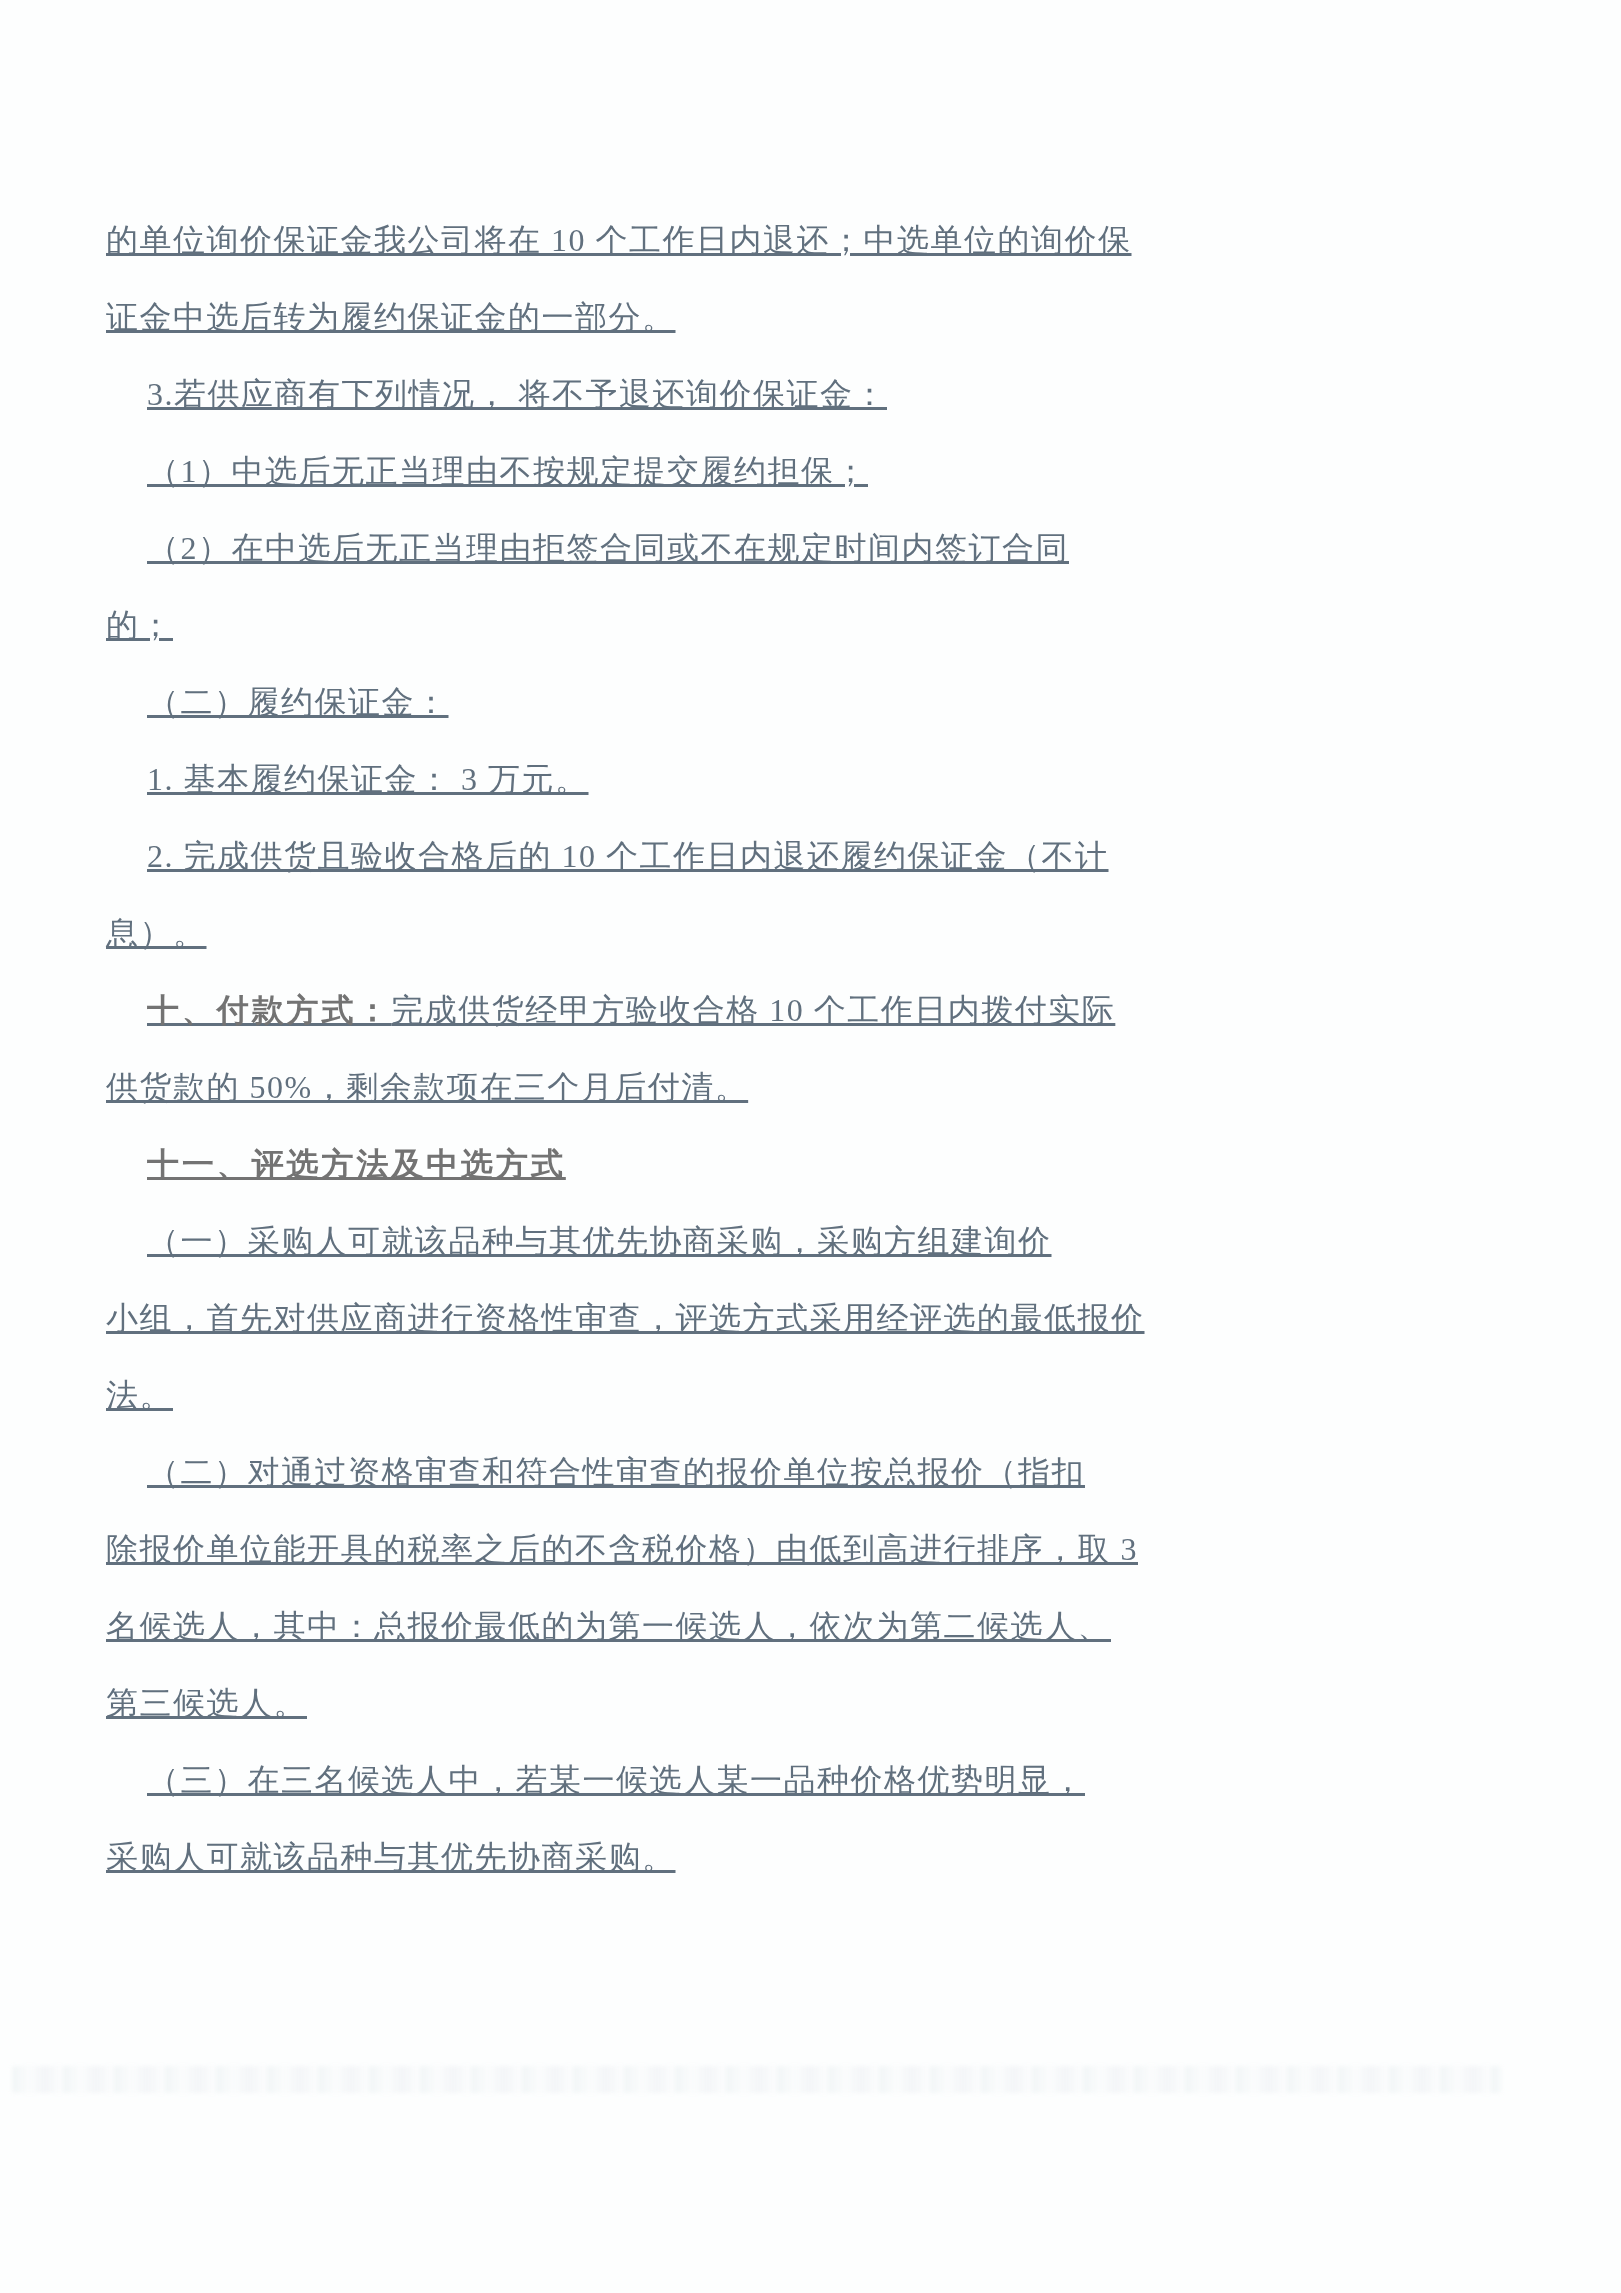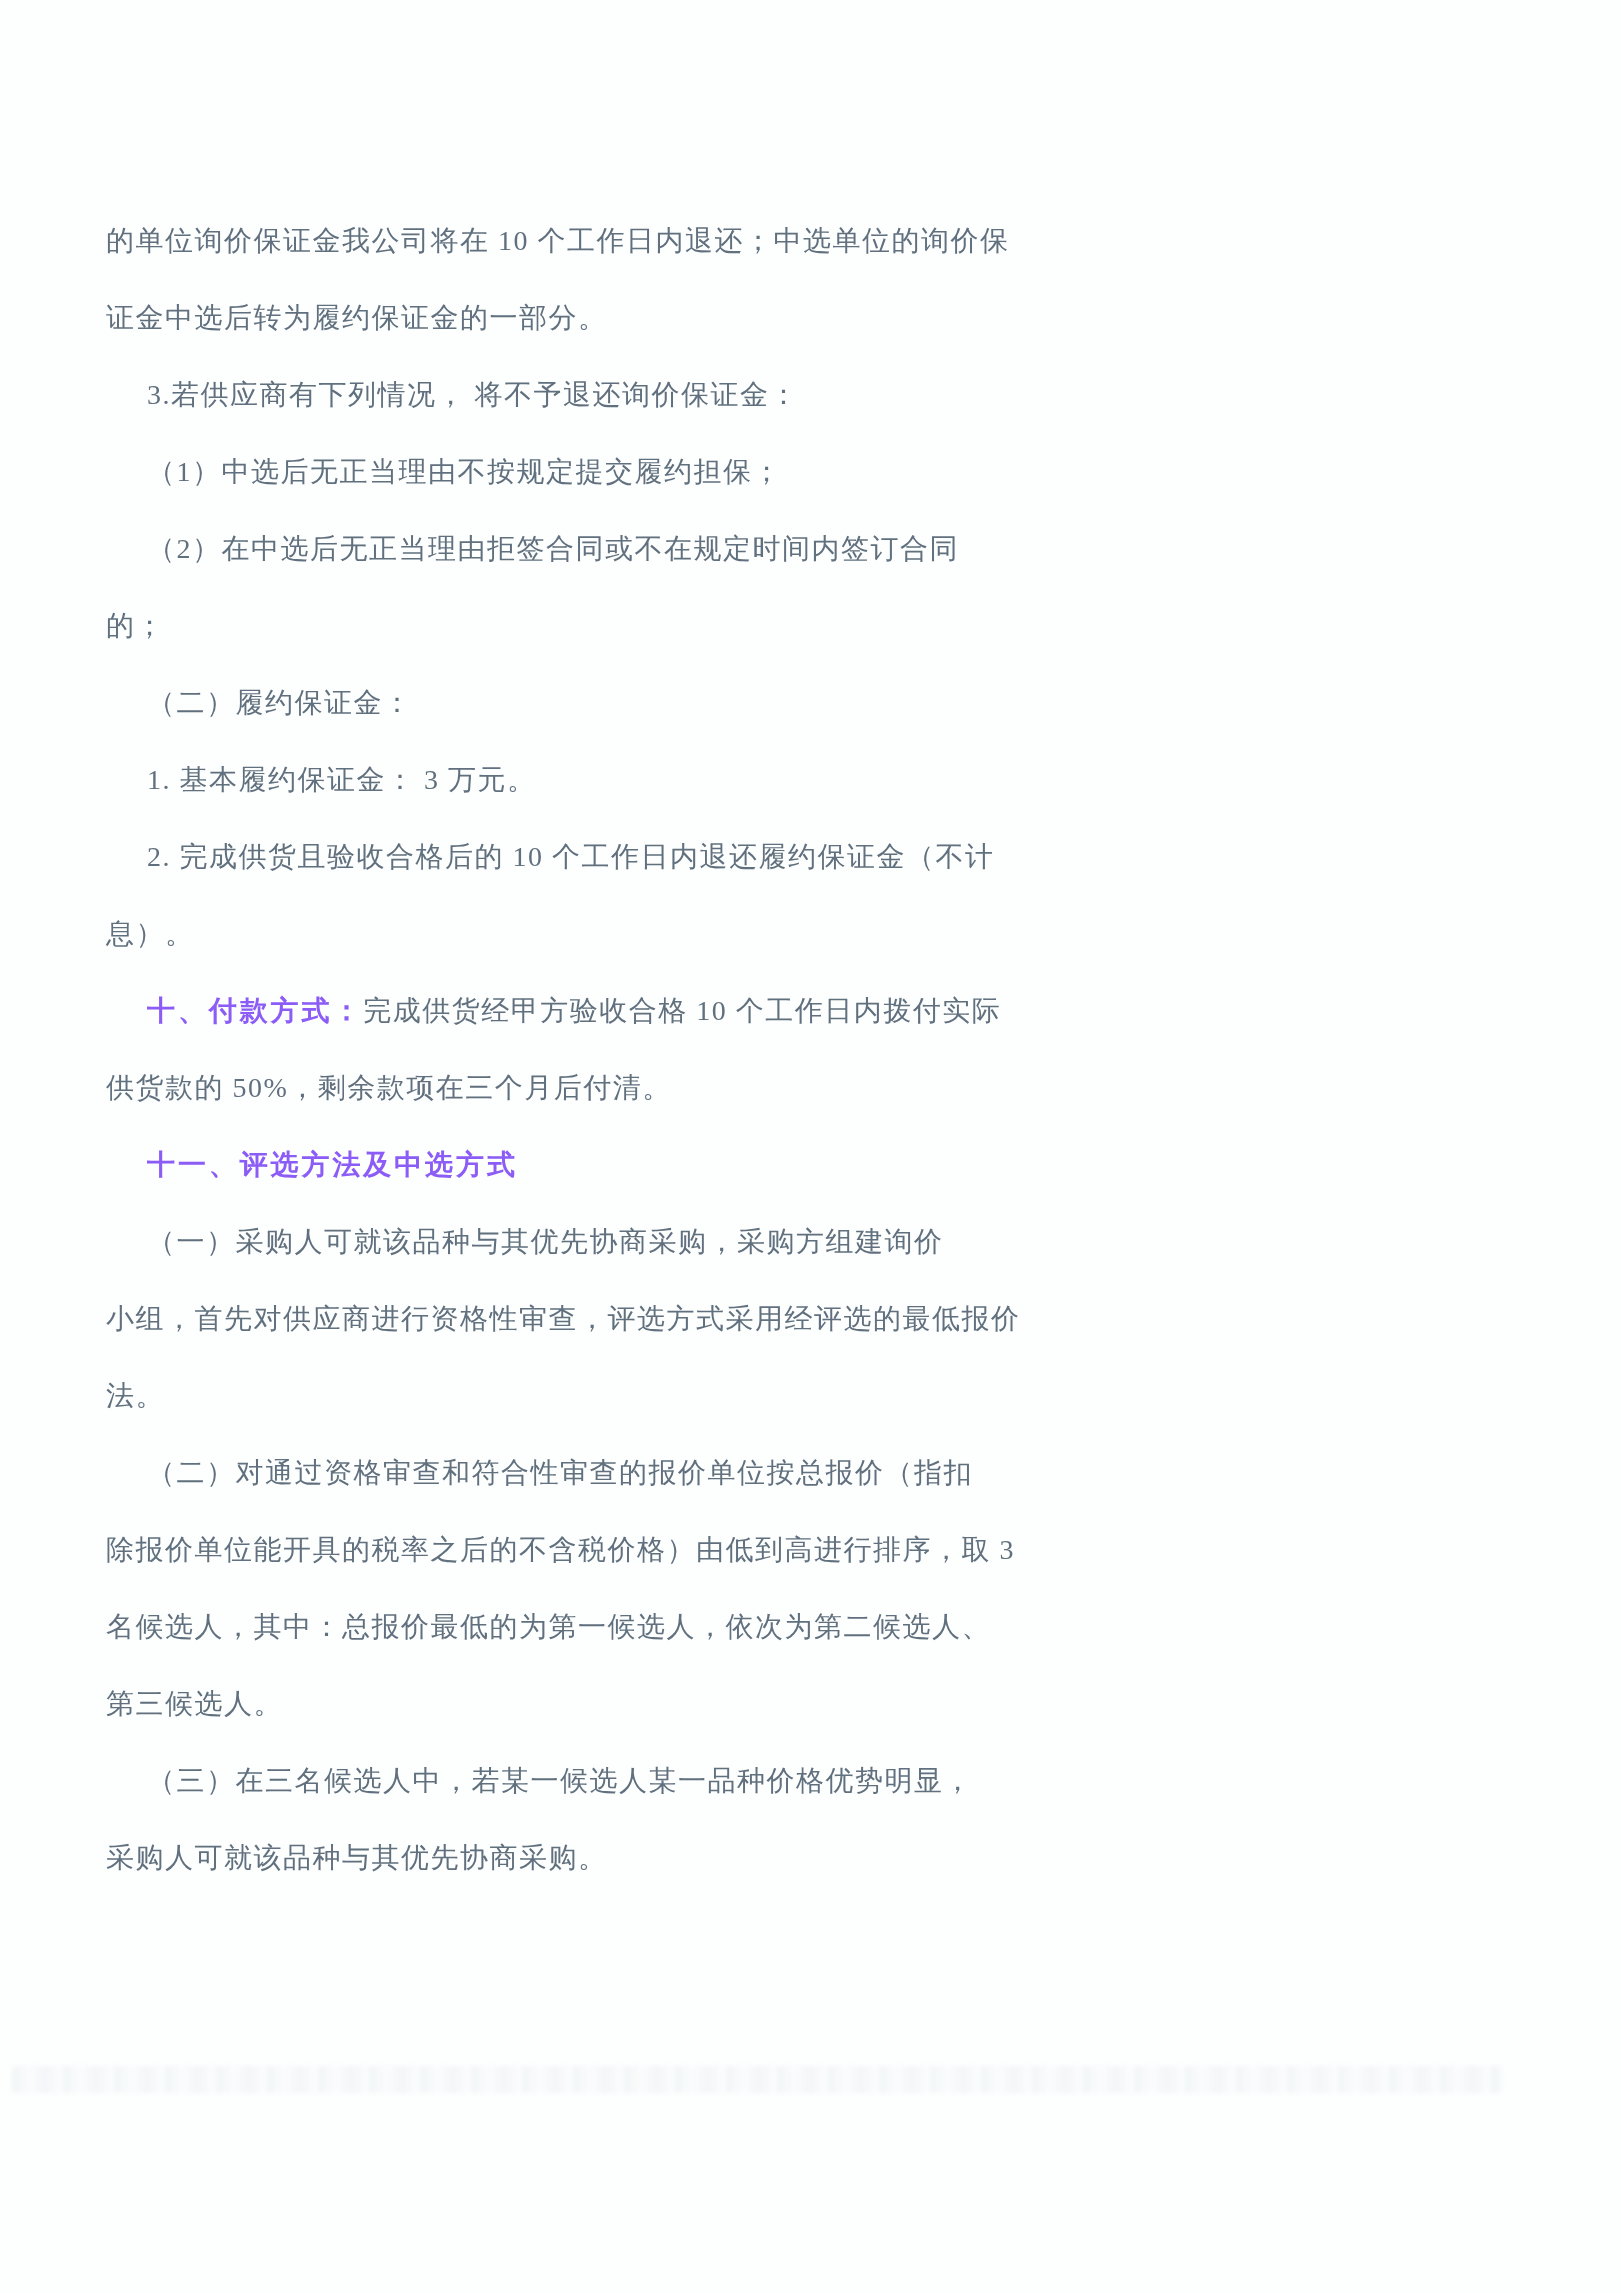--- a/index.html
+++ b/index.html
@@ -18,33 +18,34 @@
   }
   .doc {
     position: absolute;
     top: 202px;
     left: 106px;
     width: 1411px;
   }
   .line {
     height: 77px;
     line-height: 77px;
-    font-size: 28px;
+    font-size: 32px;
     color: #61707e;
     letter-spacing: 1.5px;
     white-space: nowrap;
     overflow: visible;
+    text-decoration: underline;
   }
   .indent {
     padding-left: 41px;
   }
   .bold-head {
     font-family: "Liberation Sans", "DejaVu Sans", sans-serif;
     font-weight: bold;
-    color: #8b5cf6;
+    color: #737373;
     letter-spacing: 2.9px;
   }
   
   .bleed-artifact {
     position: absolute;
     top: 2066px;
     left: 11.8px;
     width: 1490px;
     height: 27.4px;
     background: repeating-linear-gradient(

